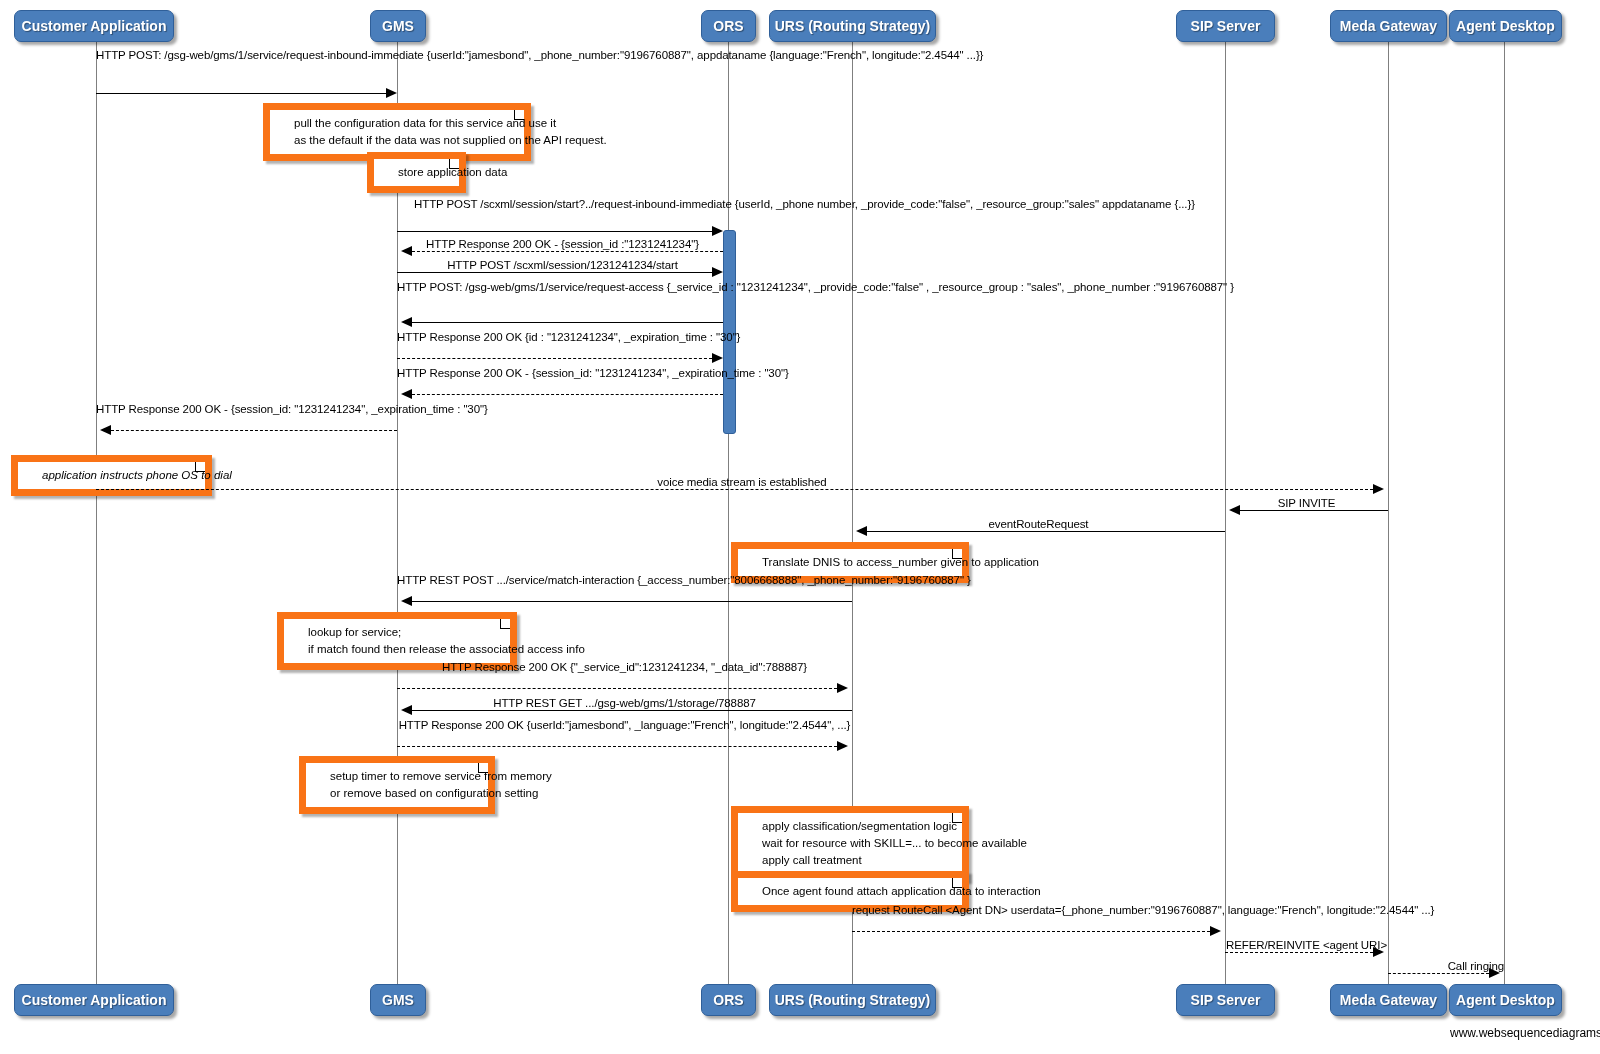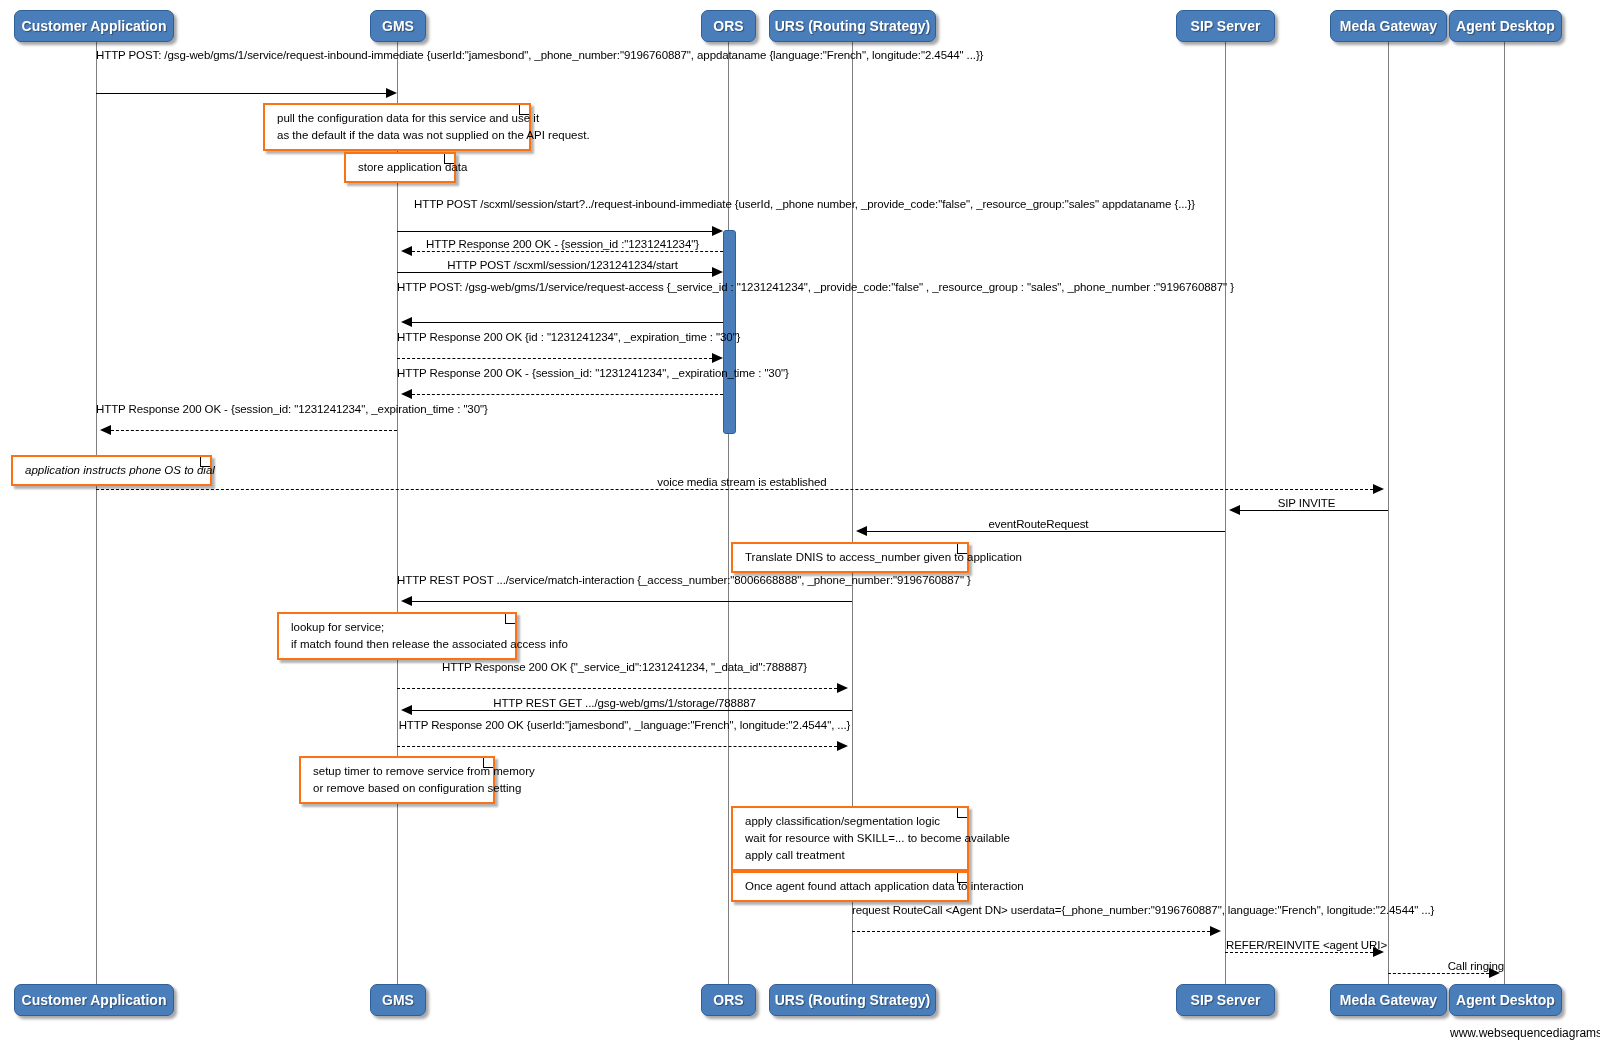--- a/index.html
+++ b/index.html
@@ -76,25 +76,25 @@
     white-space: nowrap;
     line-height: 15px;
     letter-spacing: -0.1px;
   }
 
   
   .note {
     position: absolute;
     box-sizing: border-box;
     background: #ffffff;
-    border: 2px solid #f97316;
+    border: 7px solid #f97316;
     font-size: 11.5px;
     line-height: 17px;
     color: #000;
-    padding: 5px 8px 5px 12px;
+    padding: 5px 8px 5px 24px;
     white-space: nowrap;
     box-shadow: 3px 3px 2px rgba(0,0,0,0.30);
   }
   .note .dogear {
     position: absolute;
     top: 0; right: 0;
     width: 9px; height: 9px;
     background: linear-gradient(225deg, #ffffff 0 50%, transparent 50% 100%);
     border-left: 1px solid #000;
     border-bottom: 1px solid #000;
@@ -148,21 +148,21 @@
   </div>
   <div class="msg-line" style="left:96px; top:93px; width:290px;"></div>
   <div class="arrow right" style="left:386px; top:88px;"></div>
 
   <div class="note" style="left:263px; top:103px; width:268px;">
     <span class="dogear"></span>
     <span class="nline">pull the configuration data for this service and use it</span>
     <span class="nline">as the default if the data was not supplied on the API request.</span>
   </div>
 
-  <div class="note" style="left:344px; top:152px; width:112px;">
+  <div class="note" style="left:367px; top:152px; width:99px;">
     <span class="dogear"></span>
     <span class="nline">store application data</span>
   </div>
 
   <div class="msg-label" style="left:397px; top:197px; width:331px;margin-left:17px;">
     <span class="nline">HTTP POST /scxml/session/start?../request-inbound-immediate</span>
     <span class="nline">{userId, _phone number, _provide_code:"false", _resource_group:"sales"</span>
     <span class="nline">appdataname {...}}</span>
   </div>
   <div class="msg-line" style="left:397px; top:231px; width:315px;"></div>

